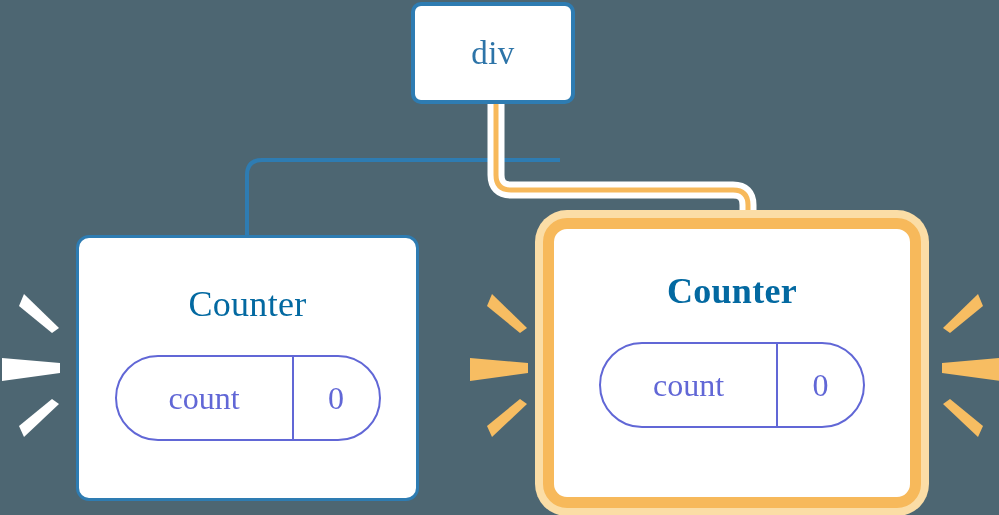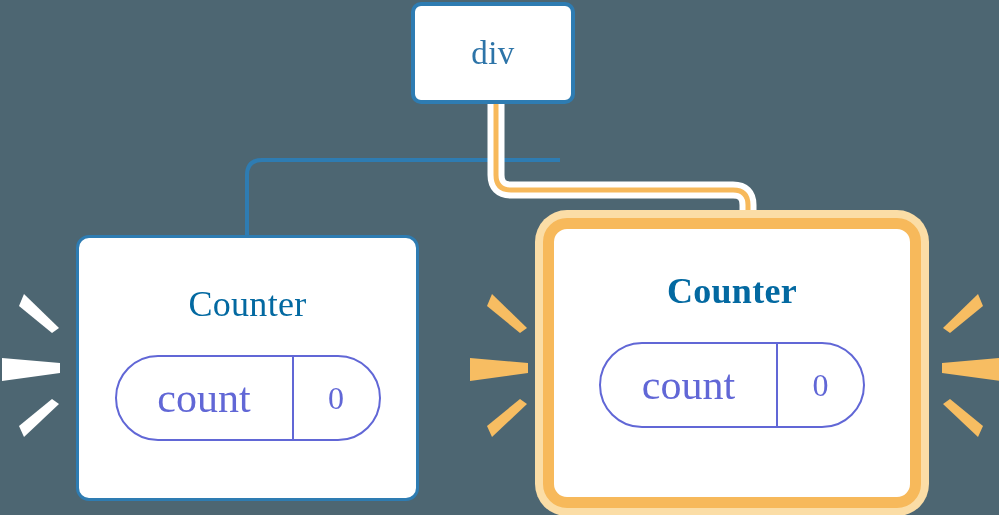--- a/index.html
+++ b/index.html
@@ -104,21 +104,21 @@
     width: 266px;
     height: 86px;
     margin-top: 33px;
   }
   .pill-key {
     flex: 0 0 177px;
     display: flex;
     align-items: center;
     justify-content: center;
     color: #6167d6;
-    font-size: 42px;
+    font-size: 32px;
     border-right: 2px solid #6167d6;
     line-height: 1;
     box-sizing: border-box;
   }
   .pill-val {
     flex: 1 1 auto;
     display: flex;
     align-items: center;
     justify-content: center;
     color: #6167d6;

